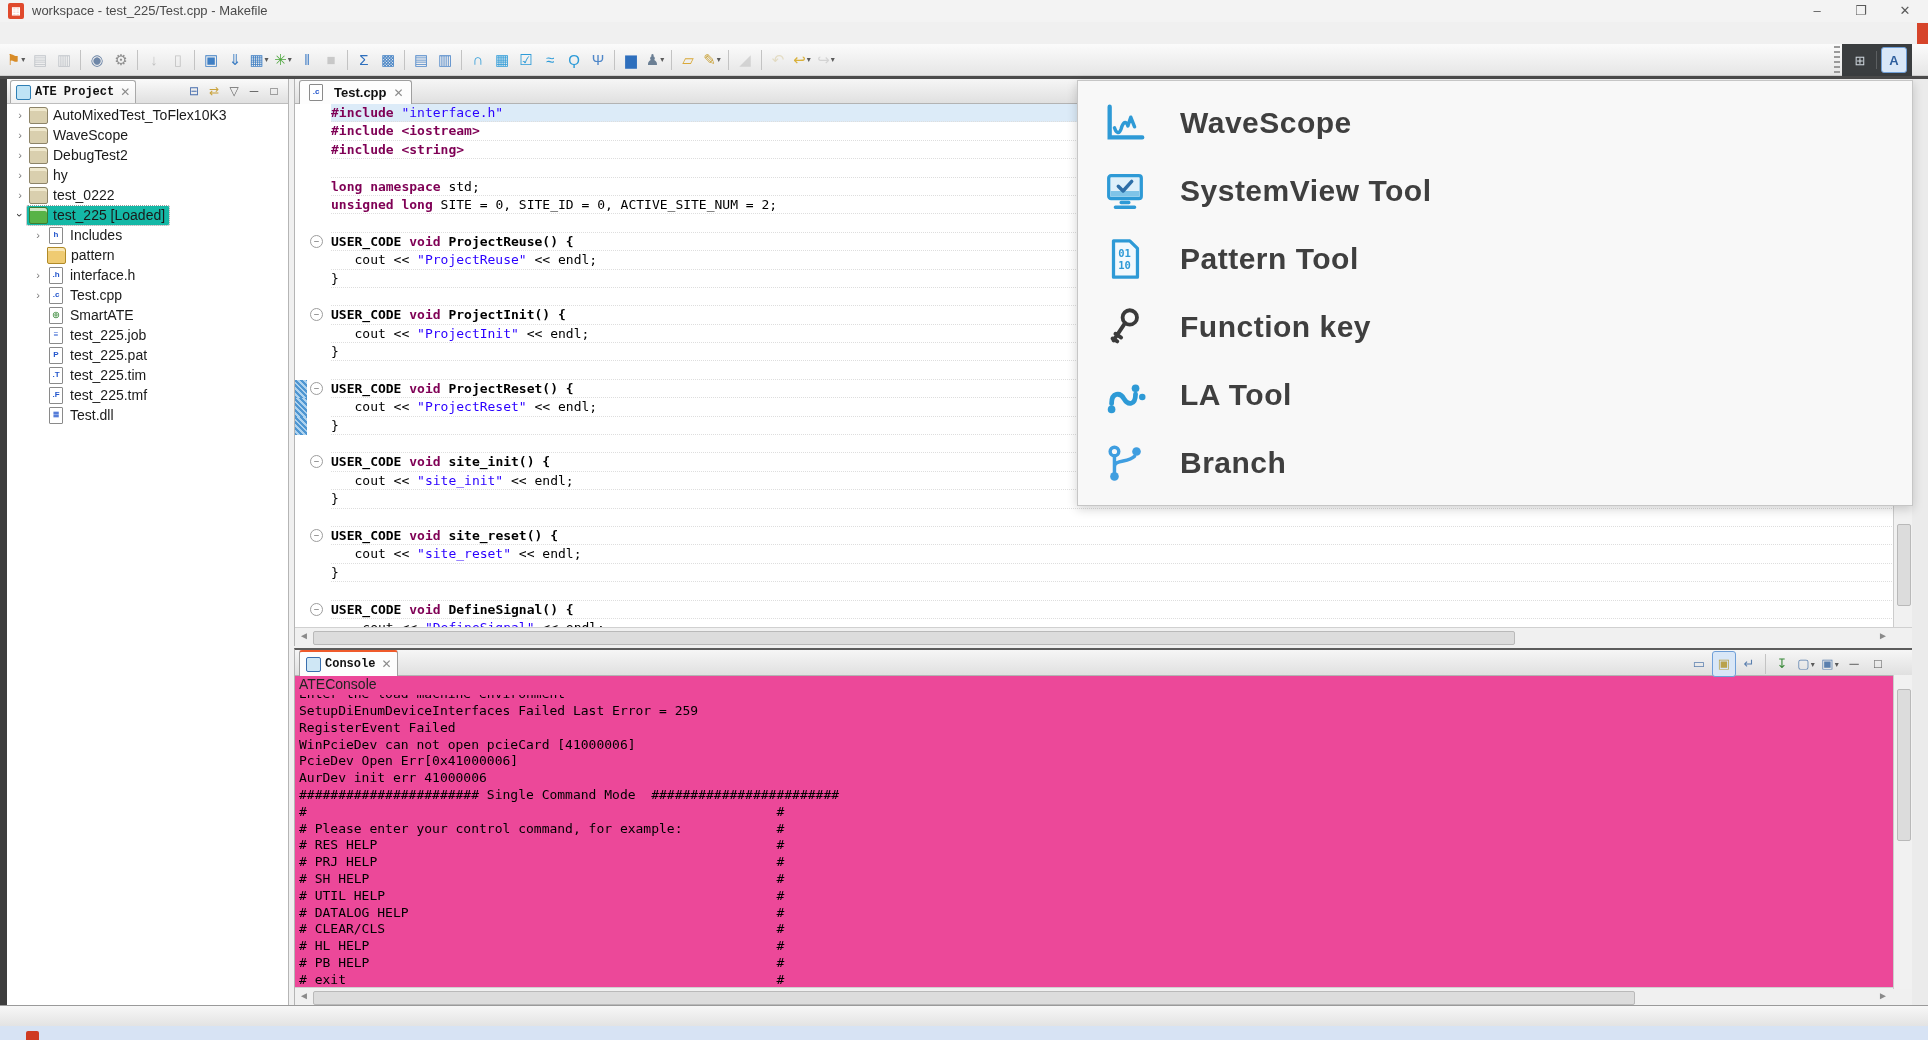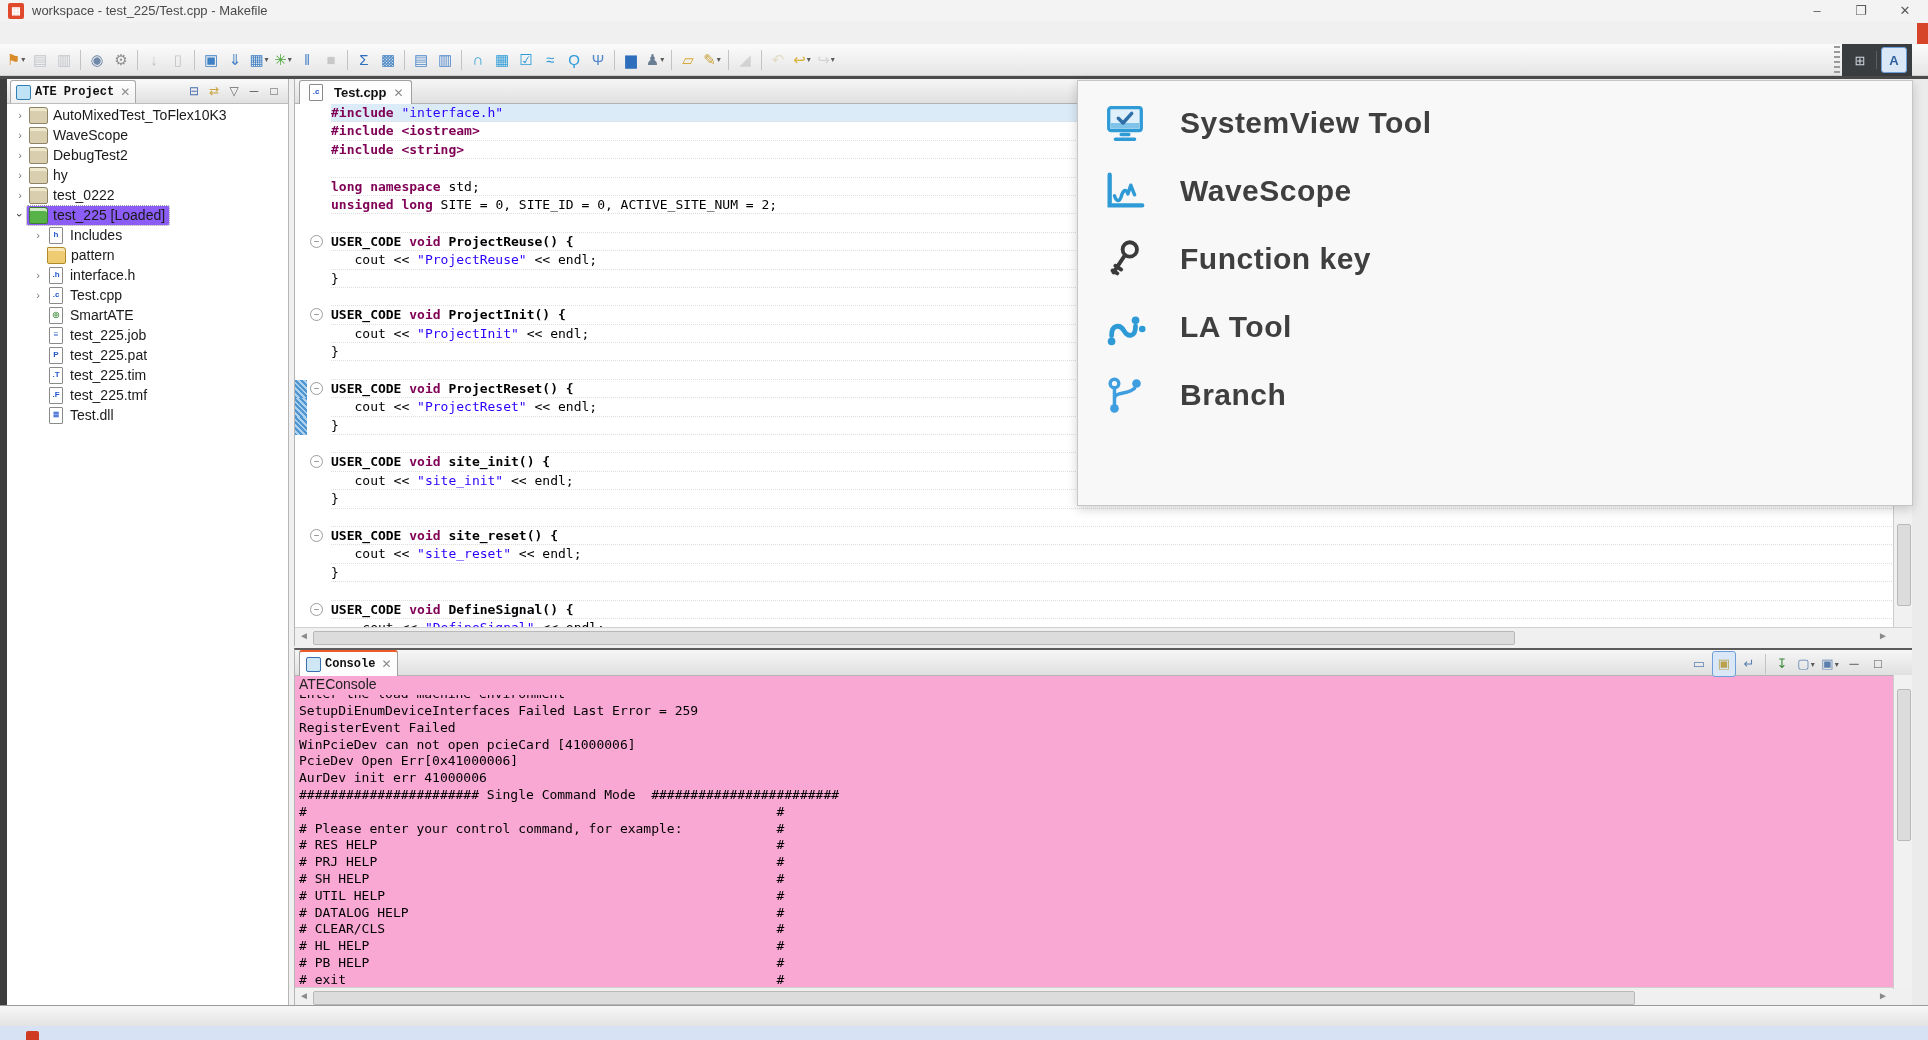--- a/index.html
+++ b/index.html
@@ -44,21 +44,21 @@
   .tclose{color:#8a8a8a;font-size:12px;margin-left:2px;}
   .phicons{position:absolute;right:4px;top:2px;display:flex;}
   .phicon{width:20px;height:20px;display:flex;align-items:center;justify-content:center;font-size:12px;}
   .tab-micon{width:13px;height:13px;border:1px solid #2f7fb5;background:#bfe3f5;border-radius:2px;}
   
   .tree{position:absolute;left:0;top:26px;width:100%;bottom:0;overflow:hidden;font-size:14px;color:#1a1a1a;}
   .trow{height:20px;display:flex;align-items:center;white-space:nowrap;}
   .tarrow{width:14px;text-align:center;color:#7a7a7a;font-size:11px;flex:none;}
   .tarrow.exp{transform:rotate(90deg);color:#2d2d2d;}
   .lblwrap{display:flex;align-items:center;padding:1px 4px 1px 2px;border-radius:1px;}
-  .trow.sel .lblwrap{background:#8b5cf6;outline:1px dotted #9b9b9b;}
+  .trow.sel .lblwrap{background:#14b8a6;outline:1px dotted #9b9b9b;}
   .ti{width:17px;height:15px;position:relative;flex:none;margin-right:5px;}
   .ti-folder-closed{background:#d9cfae;border:1px solid #8d8468;border-radius:1px 3px 2px 2px;box-shadow:inset 0 3px 0 #efe8cd;}
   .ti-folder-loaded{background:#57b347;border:1px solid #3c7d31;border-radius:1px 3px 2px 2px;box-shadow:inset 0 3px 0 #cfe9c8;}
   .ti-folder-open{background:#efcb72;border:1px solid #b08a28;border-radius:1px 3px 2px 2px;box-shadow:inset 0 3px 0 #f8e7b7;}
   .ficon{width:12px;height:15px;background:#fff;border:1px solid #8a8a8a;border-radius:1px;
          font-size:8px;line-height:14px;text-align:center;font-weight:bold;color:#2255cc;margin:0 7px 0 2px;flex:none;}
   
   .editor{position:absolute;left:294px;top:79px;width:1618px;height:567px;background:#fff;border-left:1px solid #b5b5b5;box-sizing:border-box;}
   .etabs{position:absolute;left:0;top:0;width:100%;height:24px;background:linear-gradient(#f6f6f6,#e0e0e0);border-bottom:1px solid #b3b3b3;}
   .etab{position:absolute;left:4px;top:1px;height:23px;background:#fdfdfd;border:1px solid #9f9f9f;border-bottom:none;border-radius:3px 3px 0 0;display:flex;align-items:center;padding:0 7px;}
@@ -74,21 +74,21 @@
   .kw{color:#7f0055;font-weight:bold;}
   .str{color:#2a00ff;}
   .b{color:#000;font-weight:bold;}
   .pl{color:#000;}
   .ehscroll{position:absolute;left:0;bottom:0;width:100%;height:18px;background:#f0f0f0;border-top:1px solid #d0d0d0;}
   .sarrow{position:absolute;top:2px;font-size:10px;color:#8a8a8a;}
   .hthumb{position:absolute;top:3px;height:12px;background:#dcdcdc;border:1px solid #b9b9b9;border-radius:2px;}
   .vscroll{position:absolute;width:19px;background:#f1f1f1;border-left:1px solid #cccccc;box-sizing:border-box;}
   .vthumb{position:absolute;left:3px;width:12px;background:#dcdcdc;border:1px solid #b9b9b9;border-radius:2px;}
   
-  .console{position:absolute;left:294px;top:648px;width:1618px;height:357px;background:#f9a8d4;border-left:1px solid #b5b5b5;border-top:2px solid #5c5c5c;box-sizing:border-box;}
+  .console{position:absolute;left:294px;top:648px;width:1618px;height:357px;background:#ec4899;border-left:1px solid #b5b5b5;border-top:2px solid #5c5c5c;box-sizing:border-box;}
   .ctabs{position:absolute;left:0;top:0;width:100%;height:25px;background:linear-gradient(#f6f6f6,#e0e0e0);border-bottom:1px solid #b3b3b3;}
   .ctab{position:absolute;left:4px;top:0;height:24px;background:#fdfdfd;border:1px solid #9f9f9f;border-top:2px solid #ef5a2a;border-bottom:none;border-radius:3px 3px 0 0;display:flex;align-items:center;padding:0 6px;}
   .ctab .tlabel{font-family:"Liberation Mono",monospace;font-size:12px;font-weight:bold;color:#111;margin:0 4px;}
   .ctoolbar{position:absolute;right:22px;top:1px;display:flex;align-items:center;}
   .cname{position:absolute;left:4px;top:26px;font-size:14px;color:#222;}
   .cpre{position:absolute;left:4px;top:45px;width:1580px;height:296px;overflow:hidden;
         font-family:"DejaVu Sans Mono",monospace;font-size:13px;line-height:16.8px;white-space:pre;color:#000;}
   .clipline{height:8px;overflow:hidden;}
   .clipline>div{margin-top:-9px;}
   .chscroll{position:absolute;left:0;bottom:0;width:100%;height:17px;background:#f0f0f0;border-top:1px solid #d0d0d0;}
@@ -466,33 +466,41 @@
       <div class="hthumb" style="left:18px;width:1320px;"></div>
     </div>
     <div class="vscroll" style="right:0;top:25px;height:314px;">
       <div class="vthumb" style="top:14px;height:150px;"></div>
     </div>
   </div>
 
   <div class="toolmenu" id="toolmenu">
       <div class="tmitem">
         <span class="tmicon"><svg width="46" height="46" viewBox="0 0 48 48">
+            <path d="M8 7 V39 H42" fill="none" stroke="#2e9ad6" stroke-width="4.5" stroke-linecap="round"></path>
+            <path d="M13 29 c2 6 5 7 7 1 c2 -7 5 -9 7 -3 l3 -9 4 10" fill="none" stroke="#2e9ad6" stroke-width="3.6" stroke-linecap="round" stroke-linejoin="round"></path>
+          </svg></span>
+        <span class="tmlabel">WaveScope</span>
+      </div>
+      <div class="tmitem">
+        <span class="tmicon"><svg width="46" height="46" viewBox="0 0 48 48">
             <rect x="7" y="8" width="34" height="24" rx="2.5" fill="#dff0fa" stroke="#2e9ad6" stroke-width="3.4"></rect>
             <rect x="9" y="24" width="30" height="6" fill="#7fc4e8"></rect>
             <path d="M17 19 l5 5 9 -10" fill="none" stroke="#2e6fa8" stroke-width="3.6" stroke-linecap="round" stroke-linejoin="round"></path>
             <path d="M20 36 h8 M14 41 h20" stroke="#2e9ad6" stroke-width="3.6" stroke-linecap="round"></path>
           </svg></span>
         <span class="tmlabel">SystemView Tool</span>
       </div>
       <div class="tmitem">
         <span class="tmicon"><svg width="46" height="46" viewBox="0 0 48 48">
-            <path d="M8 7 V39 H42" fill="none" stroke="#2e9ad6" stroke-width="4.5" stroke-linecap="round"></path>
-            <path d="M13 29 c2 6 5 7 7 1 c2 -7 5 -9 7 -3 l3 -9 4 10" fill="none" stroke="#2e9ad6" stroke-width="3.6" stroke-linecap="round" stroke-linejoin="round"></path>
+            <path d="M12 5 h17 l8 8 v30 H12 z" fill="#f2f9fd" stroke="#2e9ad6" stroke-width="3.4" stroke-linejoin="round"></path>
+            <text x="17" y="22" font-family="monospace" font-size="11" font-weight="bold" fill="#2e9ad6">01</text>
+            <text x="17" y="34" font-family="monospace" font-size="11" font-weight="bold" fill="#2e9ad6">10</text>
           </svg></span>
-        <span class="tmlabel">WaveScope</span>
+        <span class="tmlabel">Pattern Tool</span>
       </div>
       <div class="tmitem">
         <span class="tmicon"><svg width="46" height="46" viewBox="0 0 48 48">
             <circle cx="29" cy="14" r="7.5" fill="none" stroke="#3a3a3a" stroke-width="4"></circle>
             <path d="M24 20 L12 38 M14 31 l6 4 M11 36 l5 3" fill="none" stroke="#3a3a3a" stroke-width="4" stroke-linecap="round"></path>
           </svg></span>
         <span class="tmlabel">Function key</span>
       </div>
       <div class="tmitem">
         <span class="tmicon"><svg width="46" height="46" viewBox="0 0 48 48">

